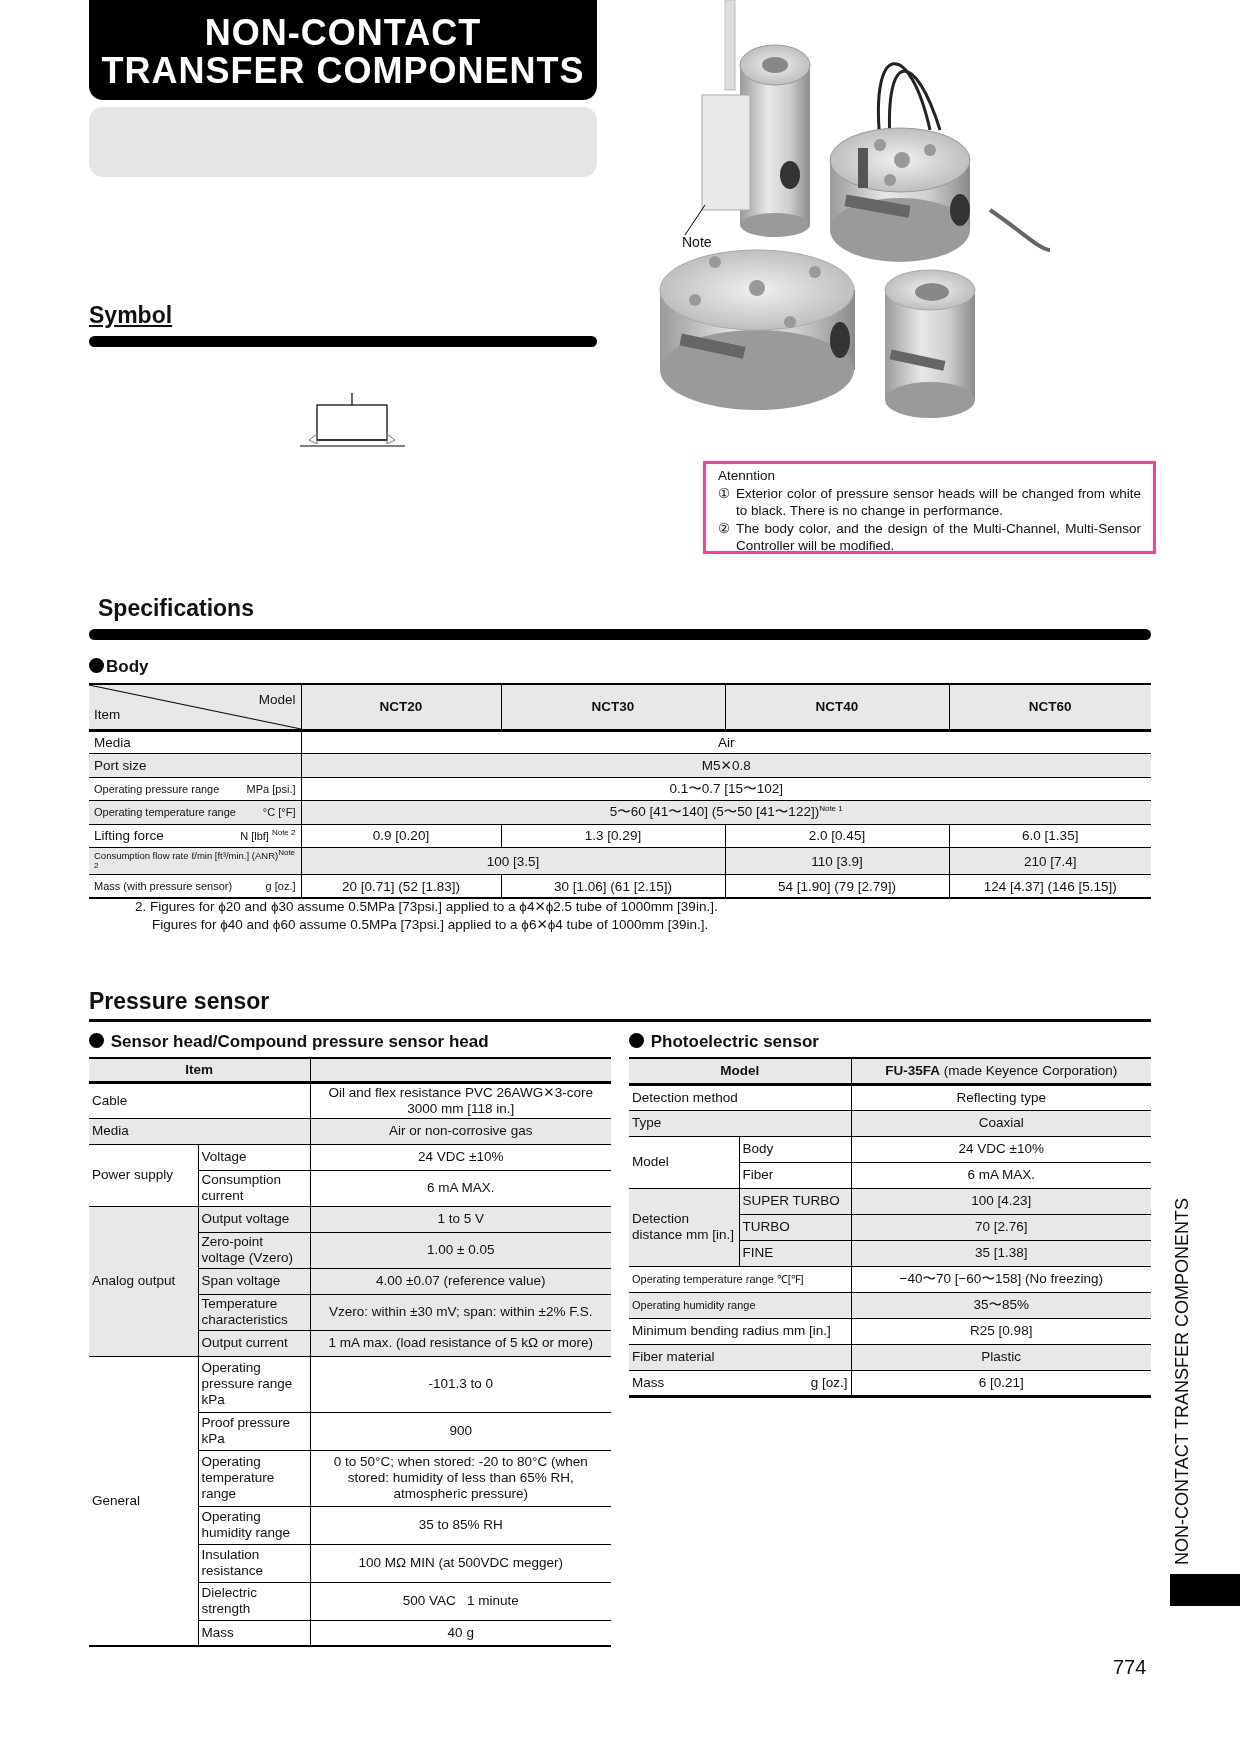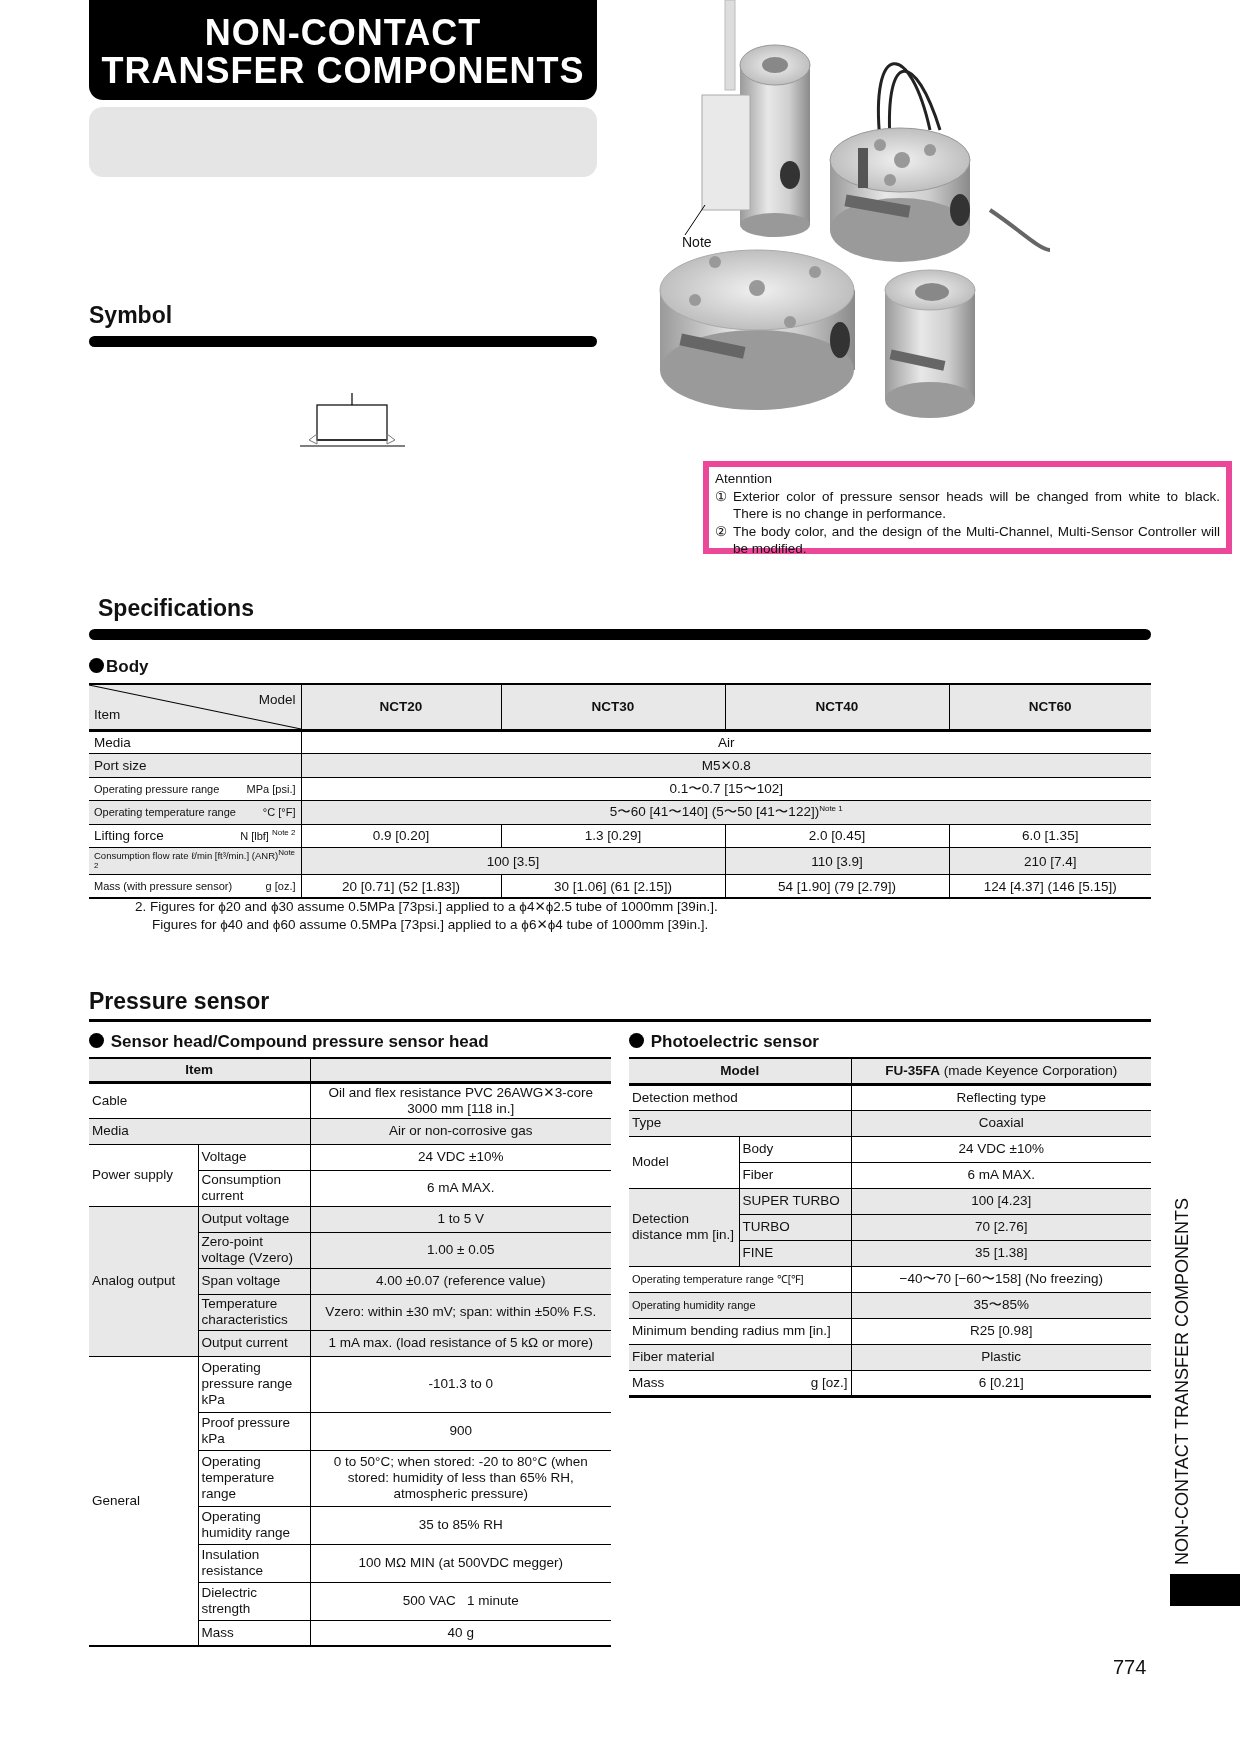--- a/index.html
+++ b/index.html
@@ -11,21 +11,21 @@
 
   .section-title { position: absolute; font-weight: bold; font-size: 23px; }
   .thick-bar { position: absolute; height: 11px; background: #000; border-radius: 6px; }
   .thin-bar { position: absolute; height: 3px; background: #000; }
 
   .symbol { position: absolute; left: 300px; top: 390px; width: 110px; height: 60px; }
 
   .photo { position: absolute; left: 640px; top: 0; width: 500px; height: 450px; }
   .note-label { position: absolute; left: 682px; top: 234px; font-size: 14px; }
 
-  .attention { position: absolute; left: 703px; top: 461px; width: 529px; height: 93px; border: 6px solid #ec4899; padding: 3px 6px; font-size: 13.5px; line-height: 17.5px; }
+  .attention { position: absolute; left: 703px; top: 461px; width: 453px; height: 93px; border: 3px solid #ec4899; padding: 3px 12px; font-size: 13.5px; line-height: 17.5px; }
   .attention .item { display: flex; }
   .attention .num { width: 18px; flex: none; }
 
   .sub-title { position: absolute; font-weight: bold; font-size: 17px; }
   .dot { display: inline-block; width: 15px; height: 15px; background: #000; border-radius: 50%; vertical-align: -1px; margin-right: 2px; }
 
   table { border-collapse: collapse; position: absolute; font-size: 13.5px; }
   td { border-bottom: 1px solid #000; border-right: 1px solid #000; padding: 0 5px; vertical-align: middle; }
   td:last-child { border-right: none; }
   .g { background: #e8e8e8; }
@@ -59,21 +59,21 @@
 </style>
 </head>
 <body>
 
 <div class="title-box">
   <div>NON-CONTACT</div>
   <div>TRANSFER COMPONENTS</div>
 </div>
 <div class="subtitle-box"></div>
 
-<div class="section-title" style="left:89px; top:302px;">Symbol</div>
+<div class="section-title" style="left:89px; top:302px;text-decoration:underline;">Symbol</div>
 <div class="thick-bar" style="left:89px; top:336px; width:508px;"></div>
 <svg class="symbol" viewBox="0 0 110 60">
   <line x1="52" y1="3" x2="52" y2="15" stroke="#000" stroke-width="1.2"></line>
   <rect x="17" y="15" width="70" height="35" fill="none" stroke="#000" stroke-width="1.2"></rect>
   <line x1="17" y1="50" x2="87" y2="50" stroke="#000" stroke-width="1.2"></line>
   <polygon points="17,44 9,50 17,54" fill="none" stroke="#777" stroke-width="1"></polygon>
   <polygon points="87,44 95,50 87,54" fill="none" stroke="#777" stroke-width="1"></polygon>
   <line x1="0" y1="56" x2="105" y2="56" stroke="#000" stroke-width="1.2"></line>
 </svg>
 
@@ -254,21 +254,21 @@
   <tr class="g" style="height:36px;">
     <td>Zero-point voltage (Vzero)</td>
     <td class="c">1.00 ± 0.05</td>
   </tr>
   <tr class="g" style="height:26px;">
     <td>Span voltage</td>
     <td class="c">4.00 ±0.07 (reference value)</td>
   </tr>
   <tr class="g" style="height:36px;">
     <td>Temperature characteristics</td>
-    <td class="c">Vzero: within ±30 mV; span: within ±50% F.S.</td>
+    <td class="c">Vzero: within ±30 mV; span: within ±2% F.S.</td>
   </tr>
   <tr class="g" style="height:26px;">
     <td>Output current</td>
     <td class="c">1 mA max. (load resistance of 5 kΩ or more)</td>
   </tr>
   <tr style="height:56px;">
     <td rowspan="7">General</td>
     <td>Operating pressure range kPa</td>
     <td class="c">-101.3 to 0</td>
   </tr>

